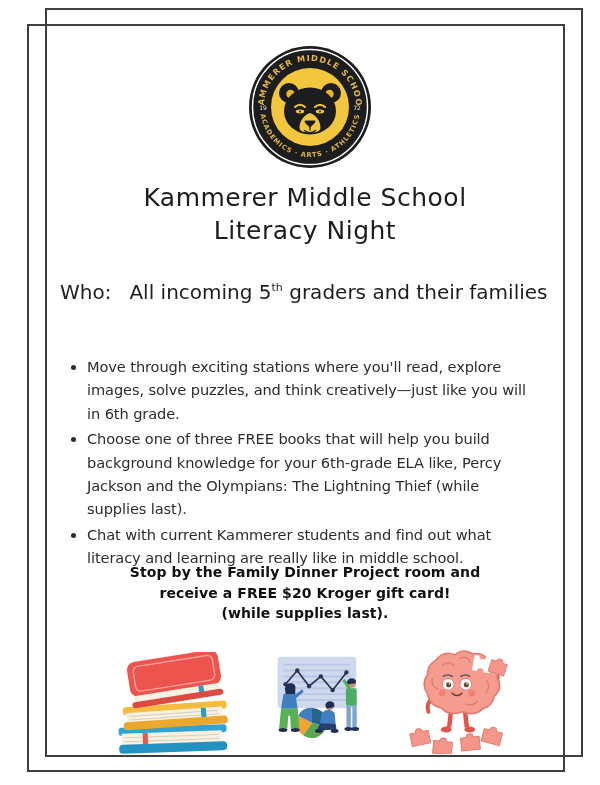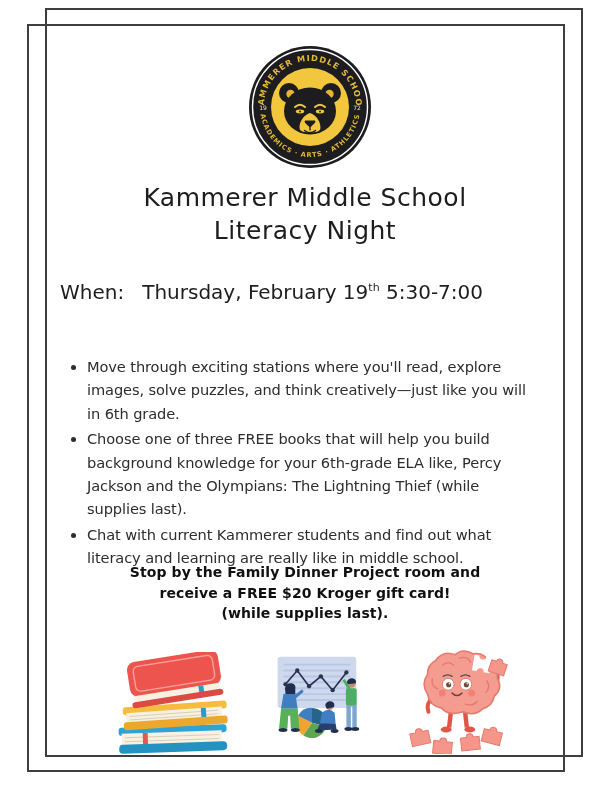--- a/index.html
+++ b/index.html
@@ -77,21 +77,21 @@
       </g>
     </svg>
   </div>
 
   <div class="title">
     <div>Kammerer Middle School</div>
     <div>Literacy Night</div>
   </div>
 
   <div class="facts">
-    <div><span class="fact-label">When:</span><span>Thursday, February 19</span><sup>th</sup><span> 5:30-7:00</span></div>
+    <div><span class="fact-label">Who:</span><span>All incoming 5</span><sup>th</sup><span> graders and their families</span></div>
   </div>
 
   <div class="bullets">
     <ul>
       <li>Move through exciting stations where you'll read, explore images, solve puzzles, and think creatively—just like you will in 6th grade.</li>
       <li>Choose one of three FREE books that will help you build background knowledge for your 6th-grade ELA like, Percy Jackson and the Olympians: The Lightning Thief (while supplies last).</li>
       <li>Chat with current Kammerer students and find out what literacy and learning are really like in middle school.</li>
     </ul>
   </div>
 

